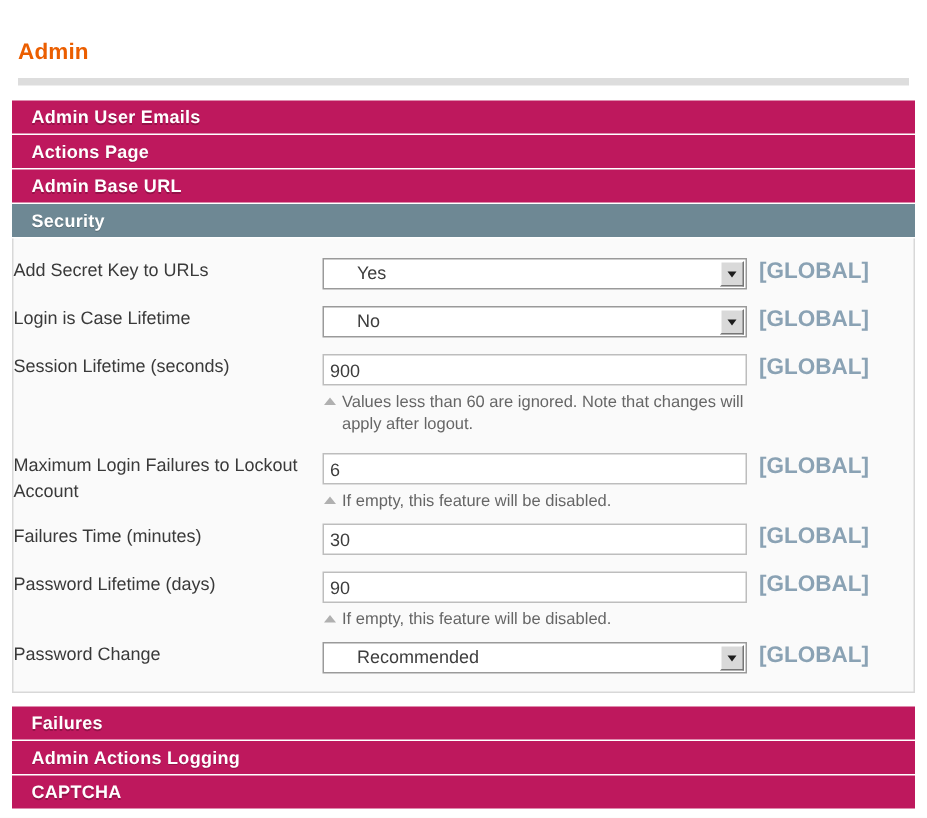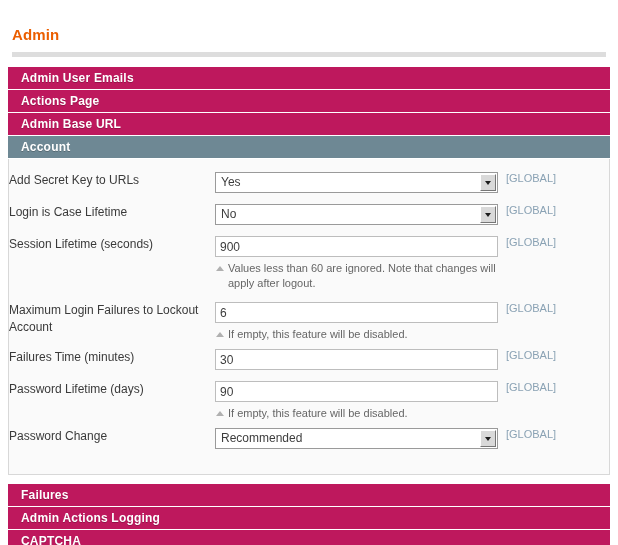--- a/index.html
+++ b/index.html
@@ -53,21 +53,21 @@
   }
   .section-head.active {
     background: #6e8894;
   }
 
   
   .section-body {
     background: #fafafa;
     border: 1px solid #d8d8d8;
     border-top: none;
-    padding: 13px 0 25px 0;
+    padding: 13px 0 12px 0;
     margin-bottom: 9px;
   }
 
   table.fields {
     border-collapse: collapse;
     width: 100%;
   }
   table.fields td {
     vertical-align: top;
     padding: 0;
@@ -77,23 +77,24 @@
     padding: 4px 0 0 25px;
     font-size: 12px;
     color: #3a3a3a;
     line-height: 17px;
   }
   td.ctl {
     width: 291px;
   }
   td.scope {
     padding: 5px 0 0 10px;
-    font-size: 11px;
+    font-size: 15px;
     color: #8aa2b4;
     white-space: nowrap;
+    font-weight: bold;
   }
 
   .row-spacer {
     height: 11px;
   }
   .row-spacer-sm {
     height: 7px;
   }
 
   
@@ -114,21 +115,21 @@
   .sel-wrap {
     position: relative;
     width: 283px;
     height: 21px;
     box-sizing: border-box;
     border: 1px solid #9a9a9a;
     background: #ffffff;
   }
   .sel-wrap .sel-text {
     position: absolute;
-    left: 5px;
+    left: 22px;
     top: 0;
     line-height: 19px;
     font-size: 12px;
     color: #3d3d3d;
     white-space: nowrap;
   }
   .sel-wrap .sel-btn {
     position: absolute;
     right: 1px;
     top: 1px;
@@ -188,21 +189,21 @@
   <div class="page-head">
     <div class="page-title">Admin</div>
   </div>
   <div class="title-rule"></div>
 
   <div class="accordion">
 
     <div class="section-head">Admin User Emails</div>
     <div class="section-head">Actions Page</div>
     <div class="section-head">Admin Base URL</div>
-    <div class="section-head active">Account</div>
+    <div class="section-head active">Security</div>
 
     <div class="section-body">
       <table class="fields">
         <tbody>
 
           <tr>
             <td class="lbl">Add Secret Key to URLs</td>
             <td class="ctl">
               <div class="sel-wrap">
                 <span class="sel-text">Yes</span>

